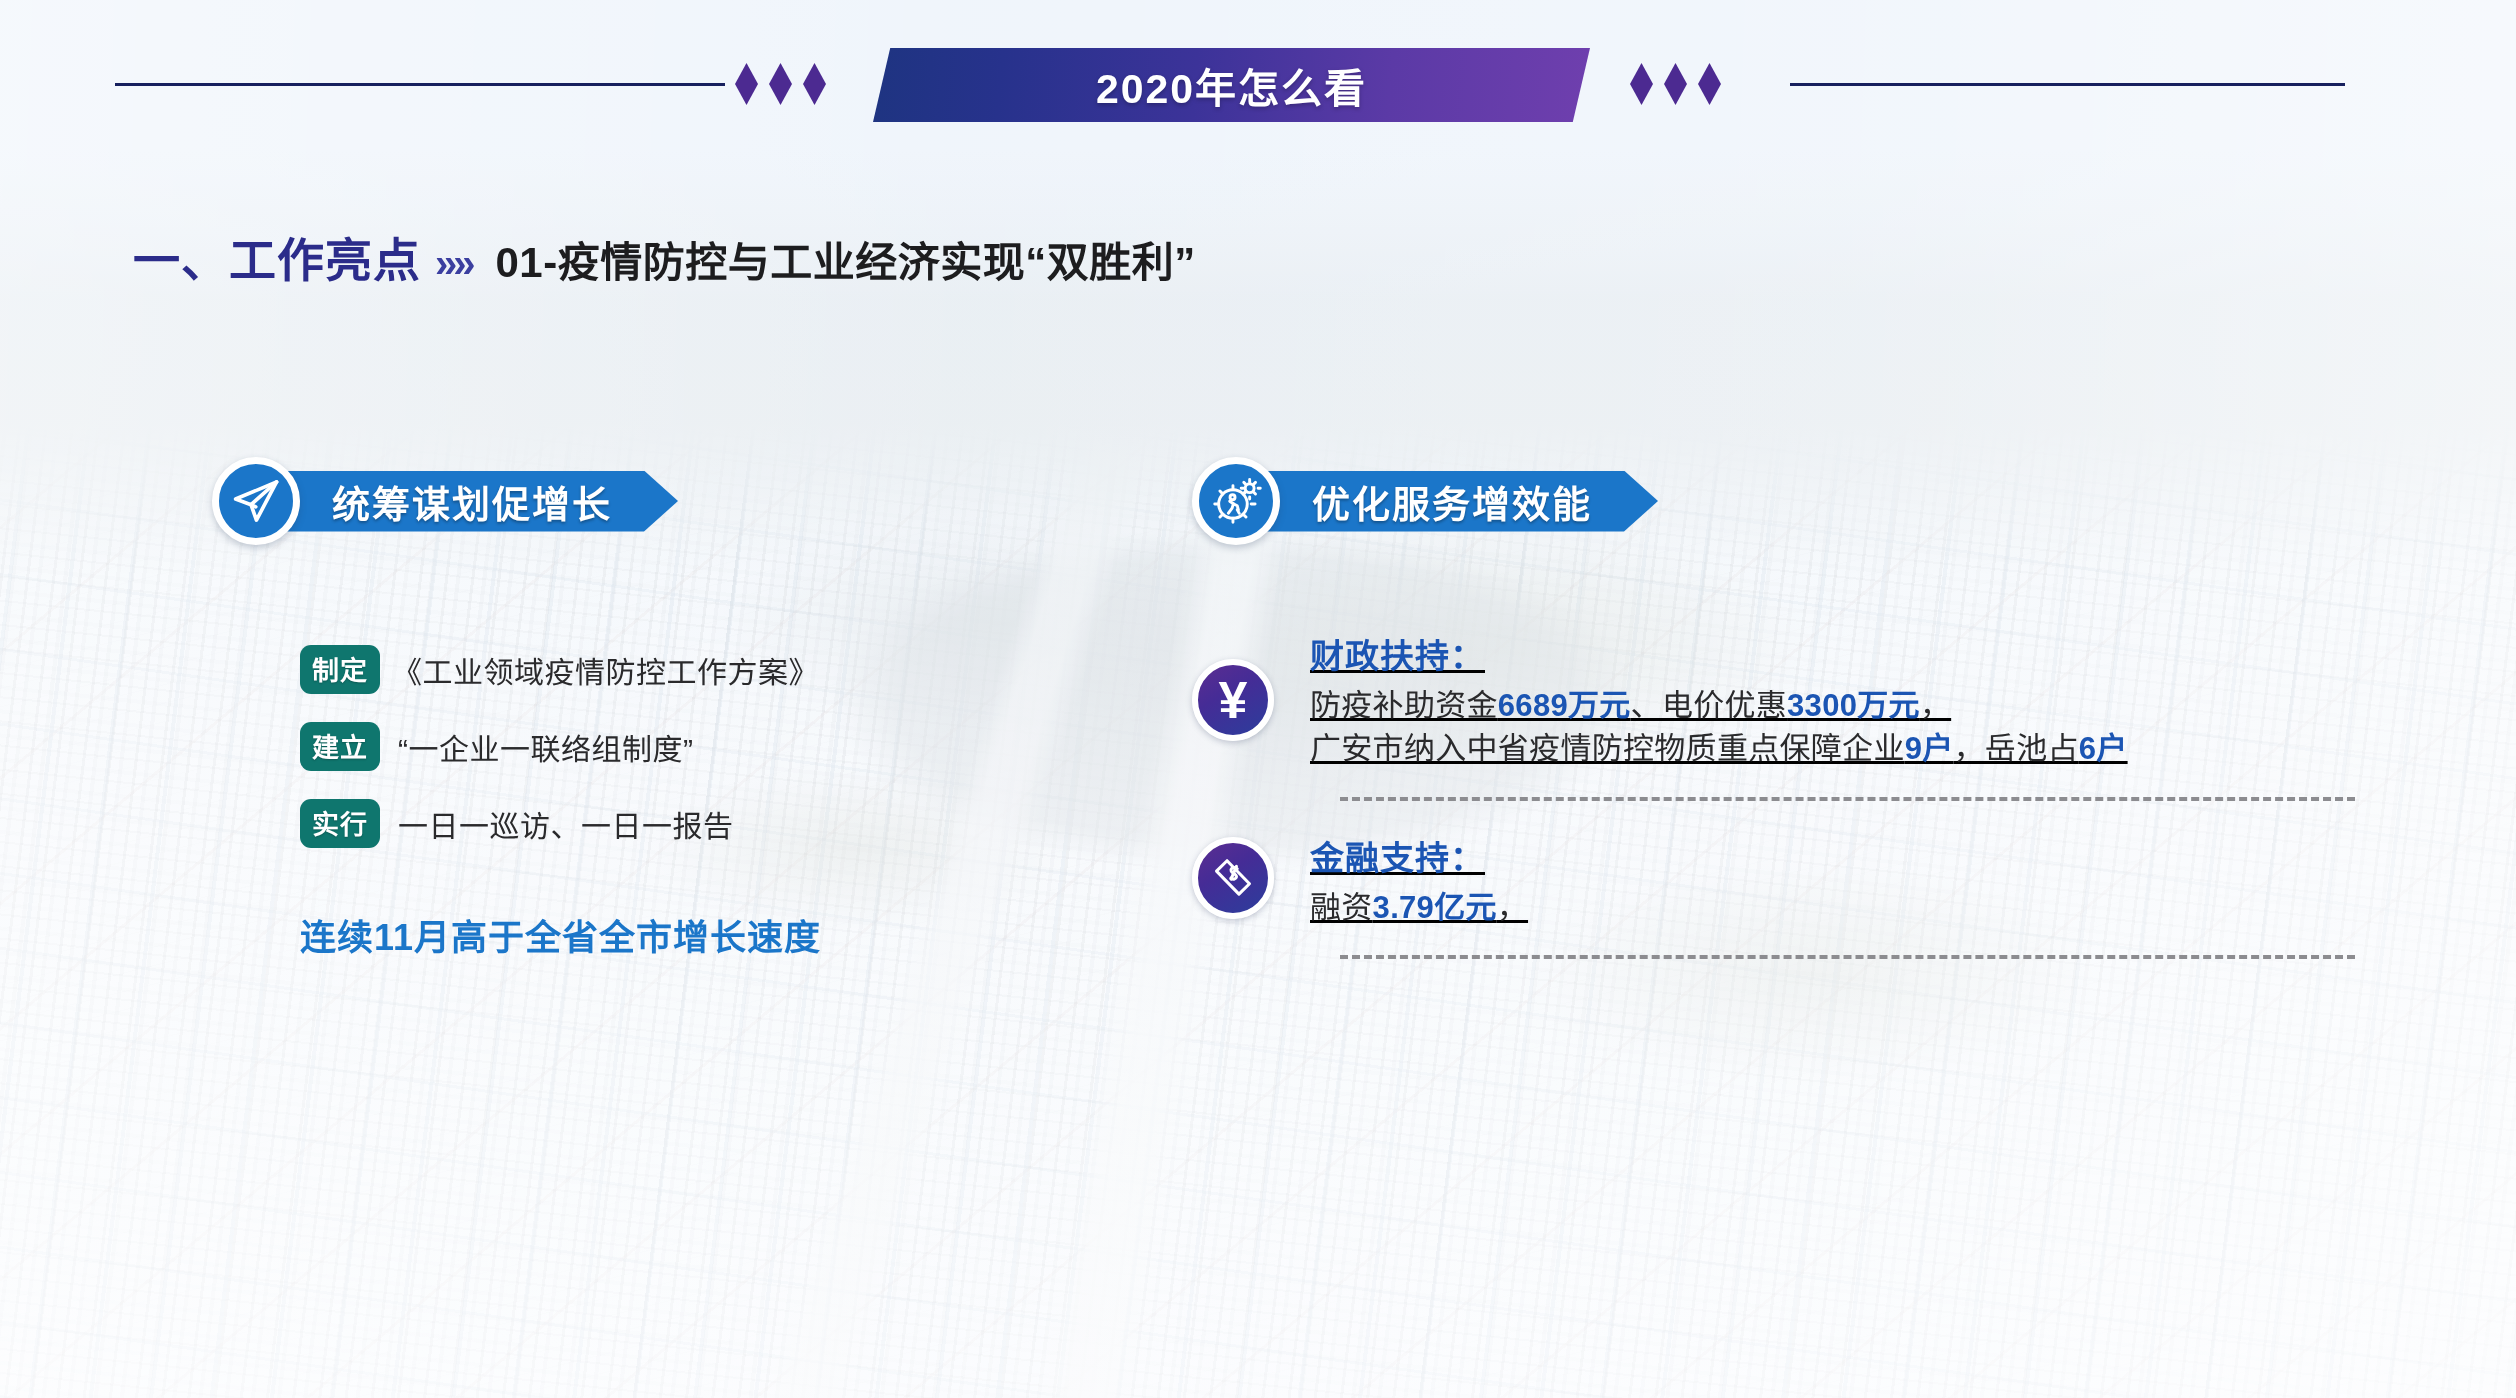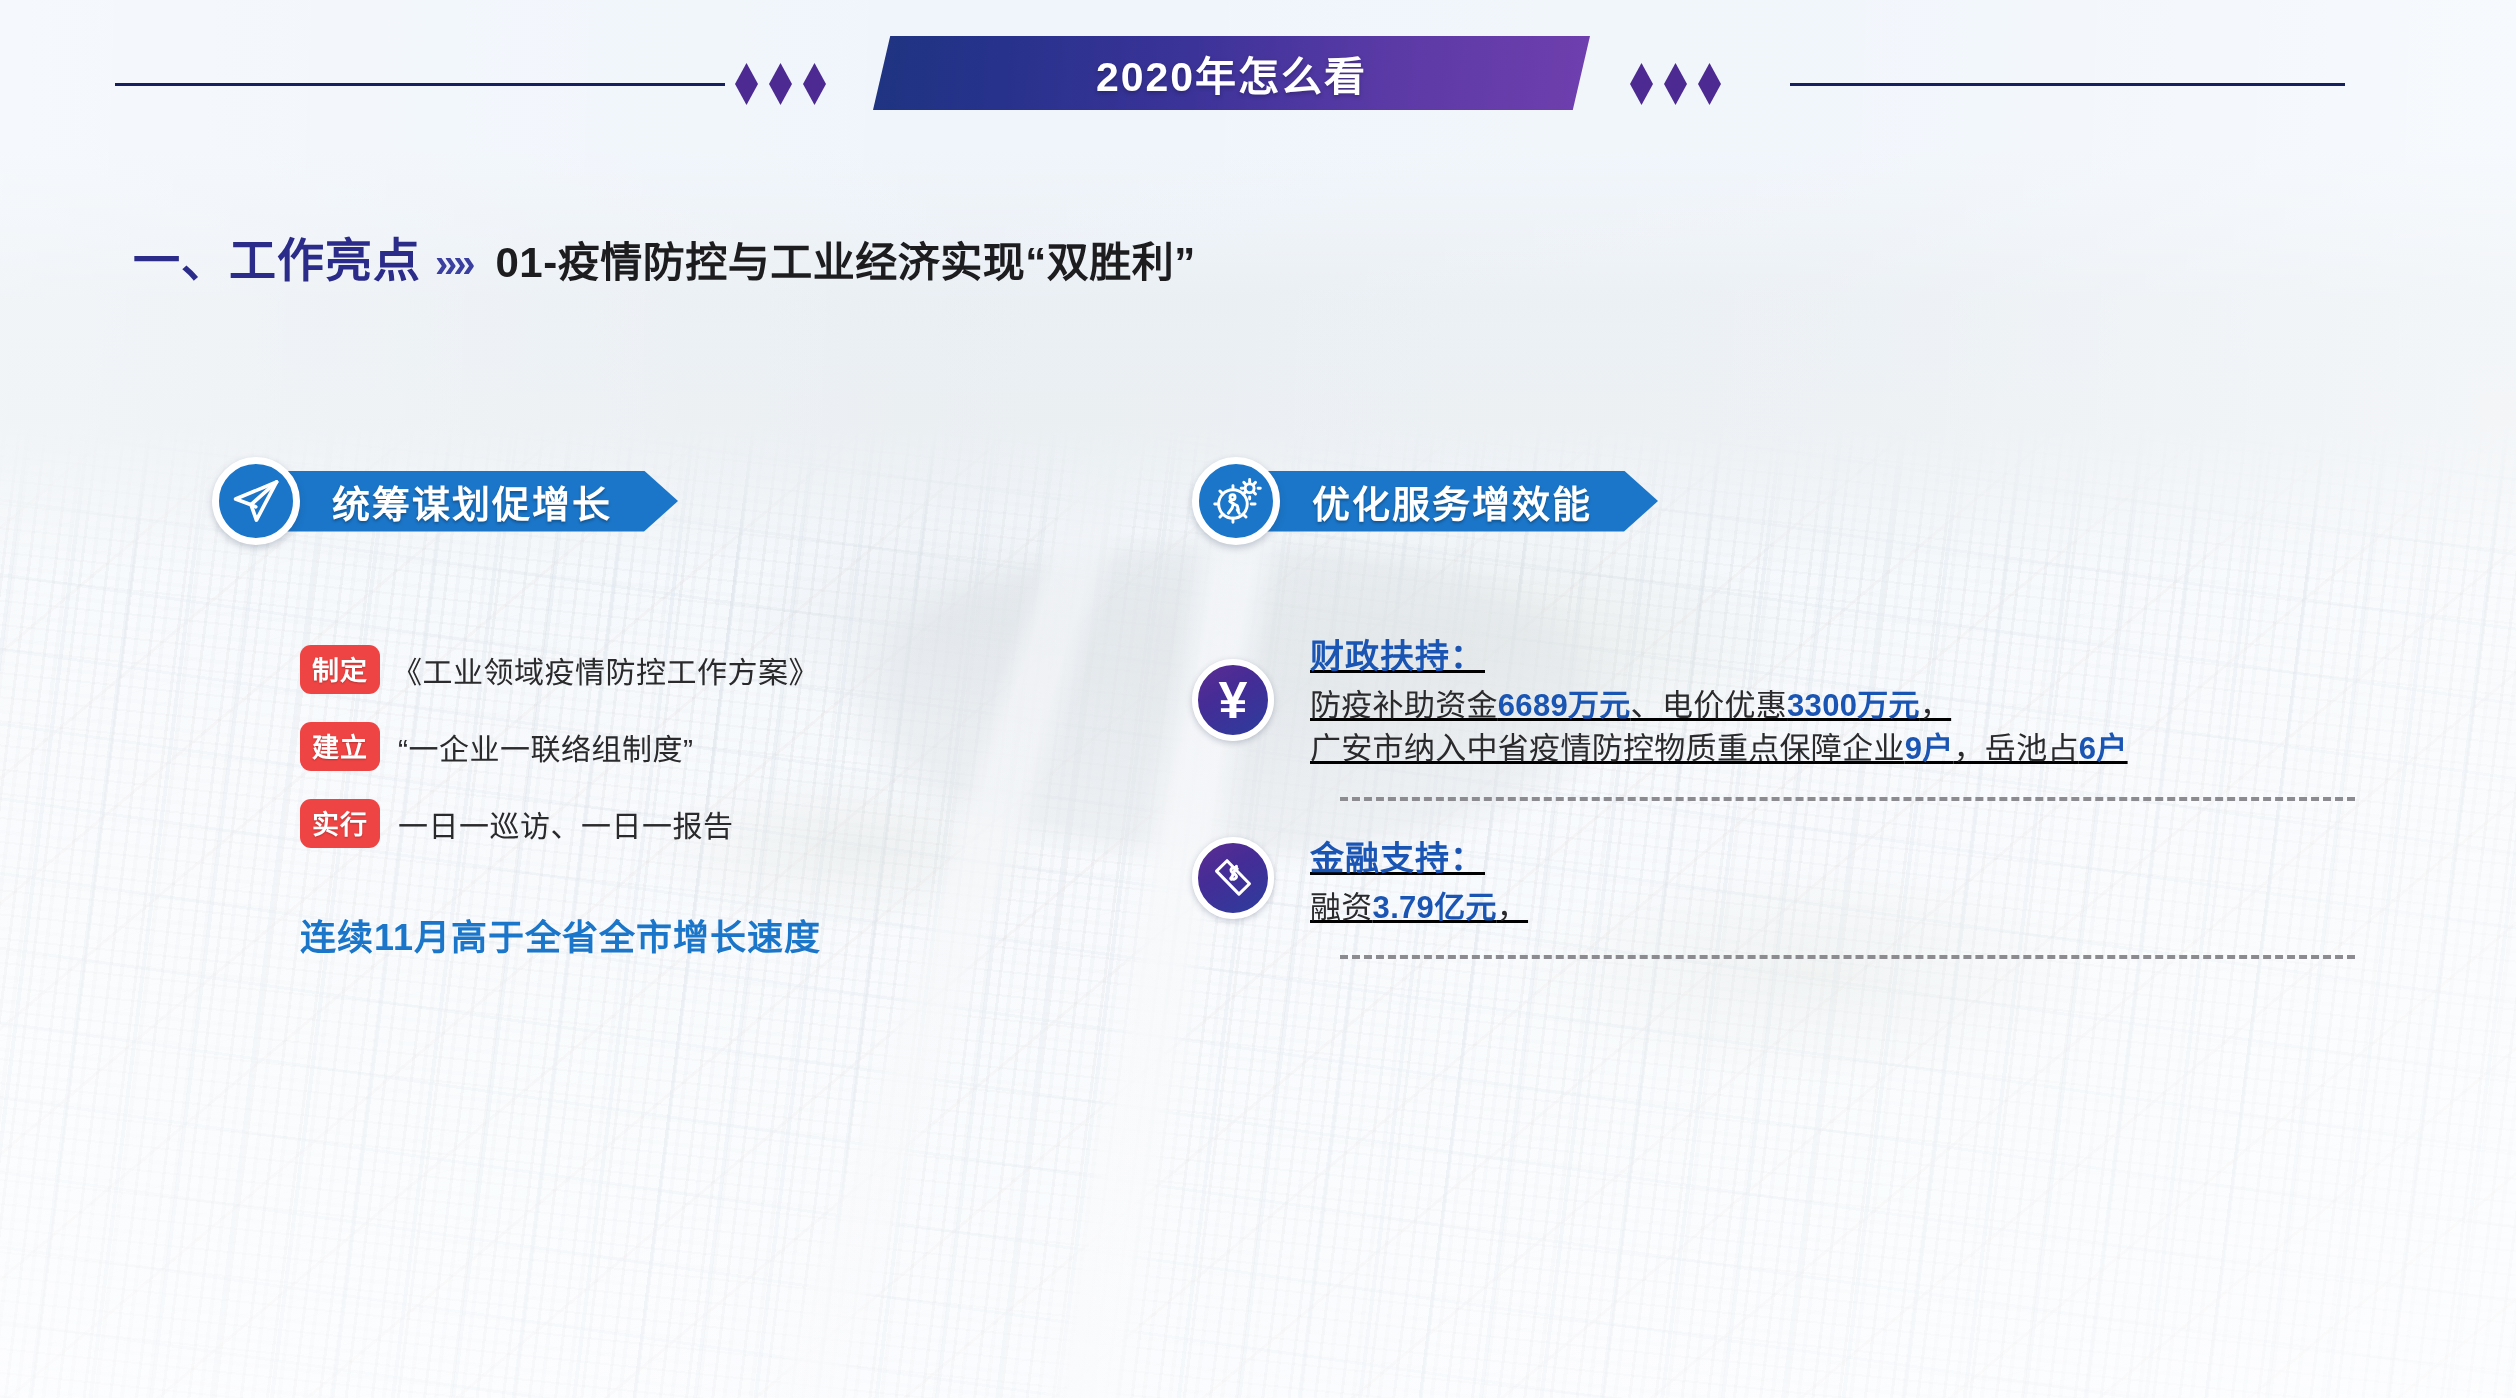--- a/index.html
+++ b/index.html
@@ -87,21 +87,21 @@
     background:#17205e;
   }
   .hdr-line.left{ left:115px; width:610px; }
   .hdr-line.right{ left:1790px; width:555px; }
   .diamonds{ position:absolute; top:63px; display:flex; gap:11px; }
   .diamonds.left{ left:735px; }
   .diamonds.right{ left:1630px; }
   .diamond{ width:23px; height:42px; background:#4c2a91;
     clip-path:polygon(50% 0%,100% 50%,50% 100%,0% 50%); }
   #banner{
-    position:absolute; left:873px; top:36px; width:717px; height:74px;
+    position:absolute; left:873px; top:48px; width:717px; height:74px;
     background:linear-gradient(95deg,#1e3481 0%,#27328c 18%,#3c3399 45%,#5b3aa6 72%,#6f3fae 100%);
     clip-path:polygon(2.4% 0%, 100% 0%, 97.6% 100%, 0% 100%);
     display:flex; align-items:center; justify-content:center;
   }
   #banner-title{
     color:#fff; font-size:41px; font-weight:bold; letter-spacing:2px;
     text-shadow:0 2px 4px rgba(0,0,0,.25);
   }
 
   
@@ -138,21 +138,21 @@
     text-shadow:0 2px 3px rgba(0,0,0,.30);
     white-space:nowrap;
   }
   #badge-left{ left:212px; top:455px; }
   #badge-right{ left:1192px; top:455px; }
 
   
   #left-list{ position:absolute; left:300px; top:645px; }
   .l-row{ display:flex; align-items:center; margin-bottom:28px; white-space:nowrap; }
   .l-tag{
-    background:#ef4444; color:#fff;
+    background:#0f766e; color:#fff;
     font-size:27px; font-weight:bold; letter-spacing:1px;
     border-radius:11px;
     padding:4px 12px 6px 12px;
     text-shadow:0 1px 2px rgba(0,0,0,.25);
     flex:none;
   }
   .l-txt{ color:#2a2a2c; font-size:30px; margin-left:12px; letter-spacing:.5px; }
   .l-txt.sp{ margin-left:18px; }
 
   #left-highlight{

